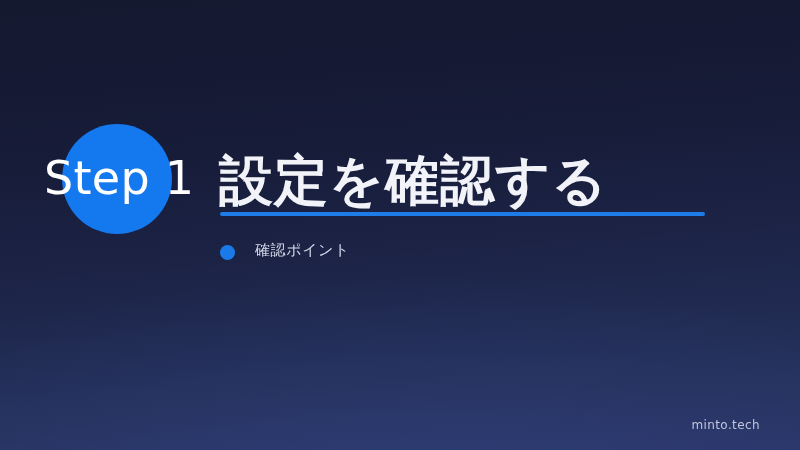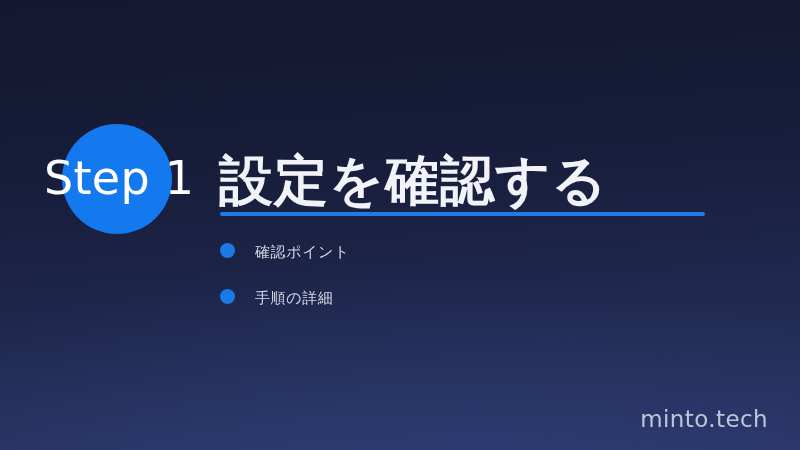--- a/index.html
+++ b/index.html
@@ -78,46 +78,45 @@
 
   .bullet-list {
     position: absolute;
     left: 220px;
     top: 236px;
     width: 480px;
     z-index: 3;
   }
   .bullet-item {
     display: flex;
-    align-items: flex-start;
+    align-items: flex-end;
     height: 24px;
     margin-bottom: 22px;
-    margin-top: 7px;
   }
   .bullet-dot {
     width: 15px;
     height: 15px;
     border-radius: 50%;
     background: #1a7ae8;
     flex: 0 0 auto;
   }
   .bullet-text {
     margin-left: 20px;
     font-size: 15px;
     font-weight: 400;
     color: #d6dae9;
     letter-spacing: 0.6px;
     white-space: nowrap;
   }
 
   .watermark {
     position: absolute;
-    right: 32px;
+    right: 40px;
     bottom: 18px;
-    font-size: 23px;
+    font-size: 12px;
     font-weight: 400;
     color: #bfc6dc;
     letter-spacing: 0.4px;
     z-index: 3;
   }
 </style>
 </head>
 <body>
 
 <div id="slide">
@@ -127,21 +126,17 @@
 
   <div class="title">設定を確認する</div>
 
   <div class="divider"></div>
 
   <div class="bullet-list">
     <div class="bullet-item">
       <span class="bullet-dot"></span>
       <span class="bullet-text">確認ポイント</span>
     </div>
-    <div class="bullet-item">
-      <span class="bullet-dot"></span>
-      <span class="bullet-text">手順の詳細</span>
-    </div>
   </div>
 
   <div class="watermark">minto.tech</div>
 
 </div>
 
 </body></html>

